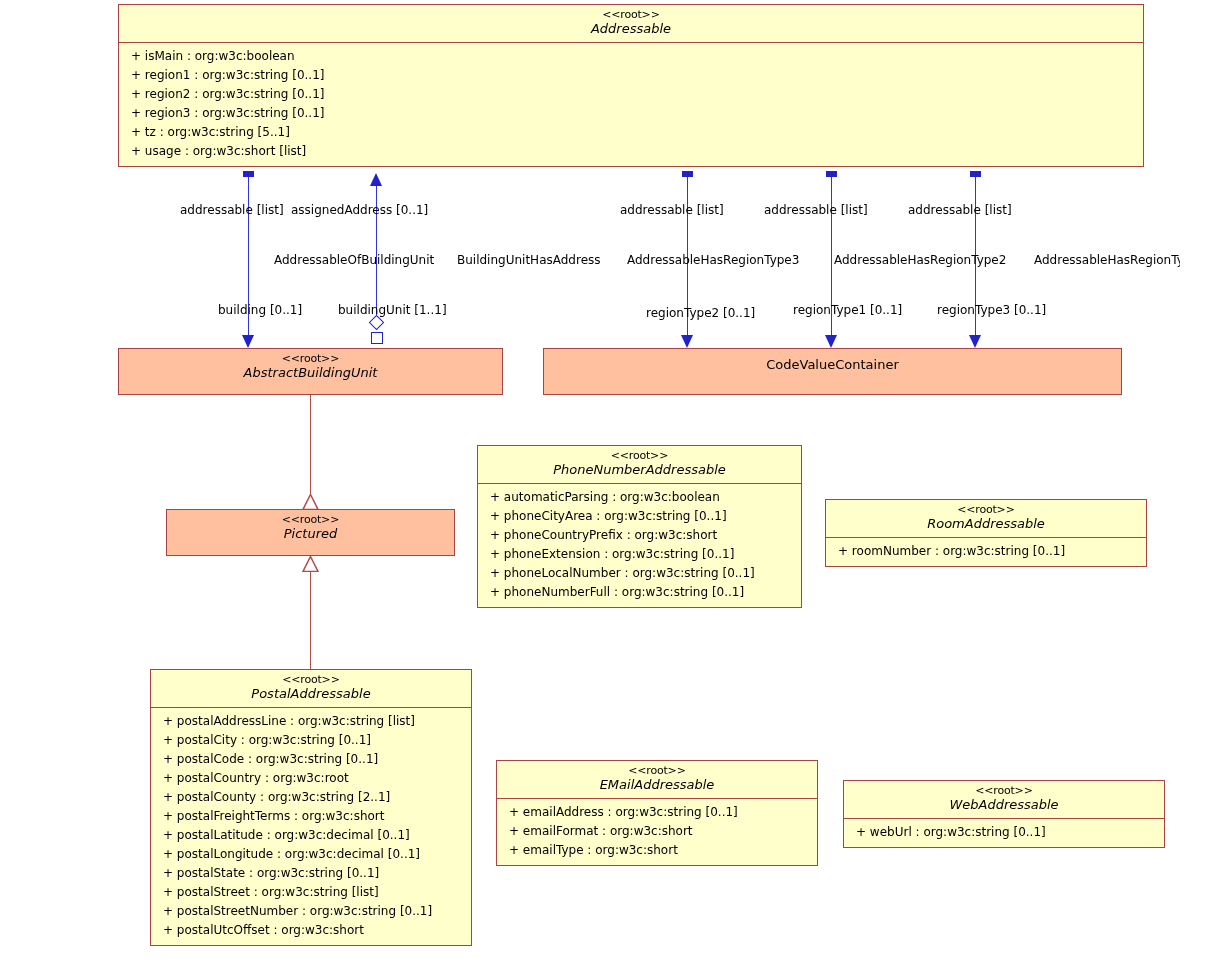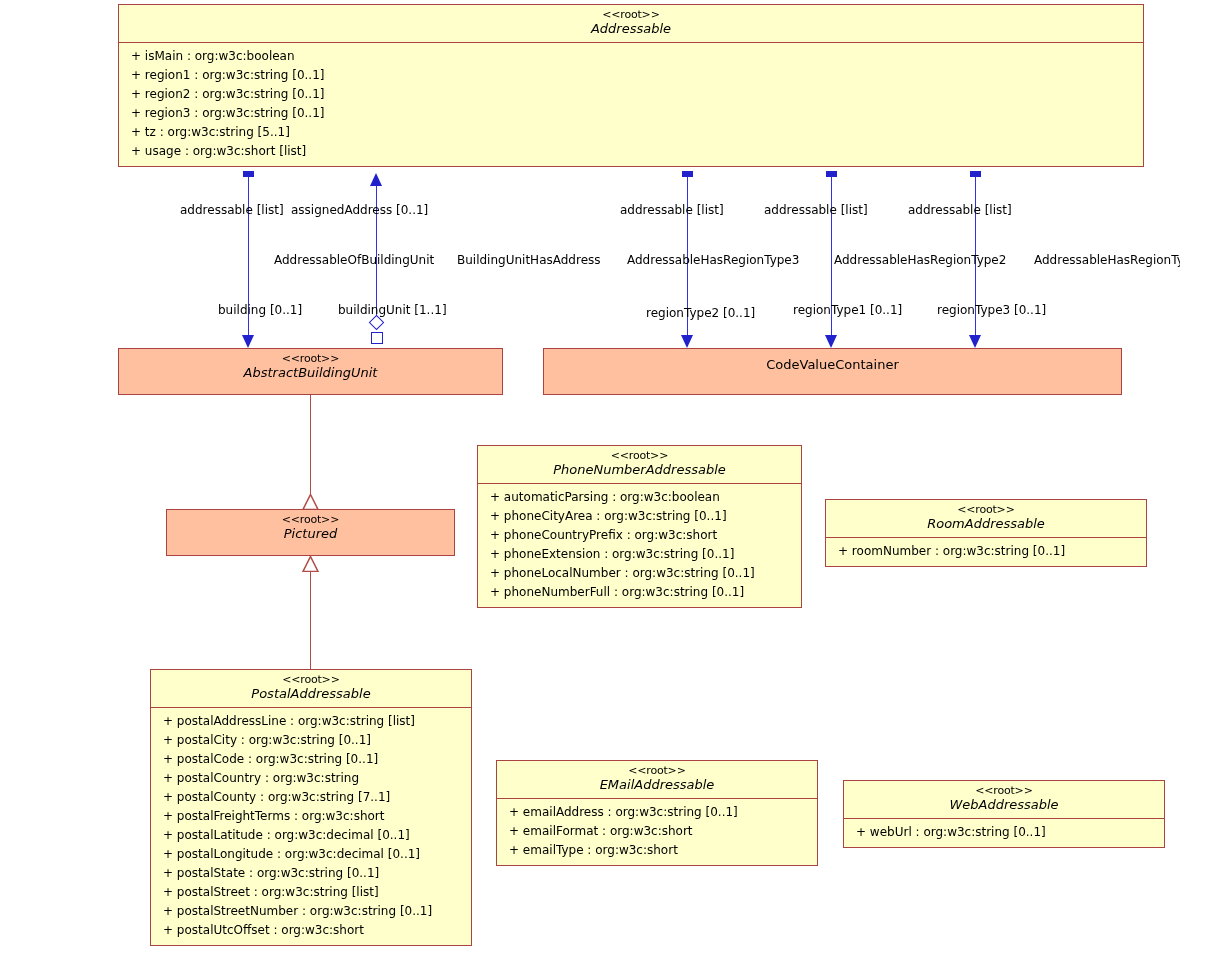--- a/index.html
+++ b/index.html
@@ -203,22 +203,22 @@
 
   <div class="uml-class has-attrs" style="left:150px; top:669px; width:322px;">
     <div class="class-header">
       <span class="stereotype">&lt;&lt;root&gt;&gt;</span>
       <span class="class-name">PostalAddressable</span>
     </div>
     <div class="attr-list">
       <div class="attr">+ postalAddressLine : org:w3c:string [list]</div>
       <div class="attr">+ postalCity : org:w3c:string [0..1]</div>
       <div class="attr">+ postalCode : org:w3c:string [0..1]</div>
-      <div class="attr">+ postalCountry : org:w3c:string</div>
-      <div class="attr">+ postalCounty : org:w3c:string [7..1]</div>
+      <div class="attr">+ postalCountry : org:w3c:root</div>
+      <div class="attr">+ postalCounty : org:w3c:string [2..1]</div>
       <div class="attr">+ postalFreightTerms : org:w3c:short</div>
       <div class="attr">+ postalLatitude : org:w3c:decimal [0..1]</div>
       <div class="attr">+ postalLongitude : org:w3c:decimal [0..1]</div>
       <div class="attr">+ postalState : org:w3c:string [0..1]</div>
       <div class="attr">+ postalStreet : org:w3c:string [list]</div>
       <div class="attr">+ postalStreetNumber : org:w3c:string [0..1]</div>
       <div class="attr">+ postalUtcOffset : org:w3c:short</div>
     </div>
   </div>
 

